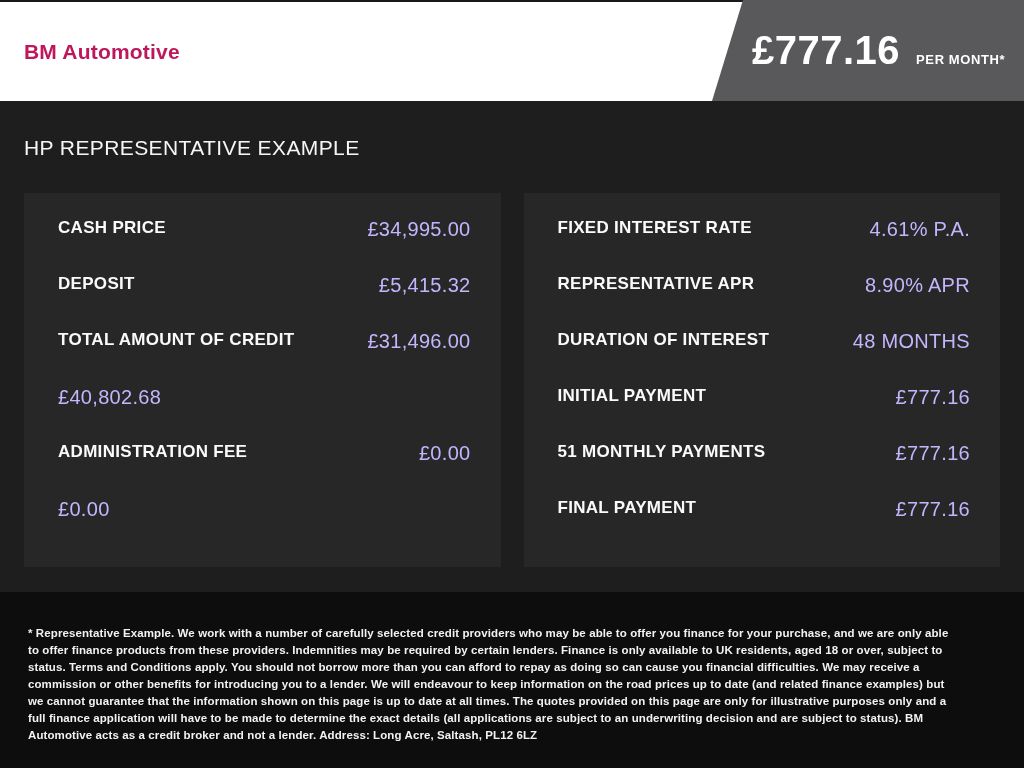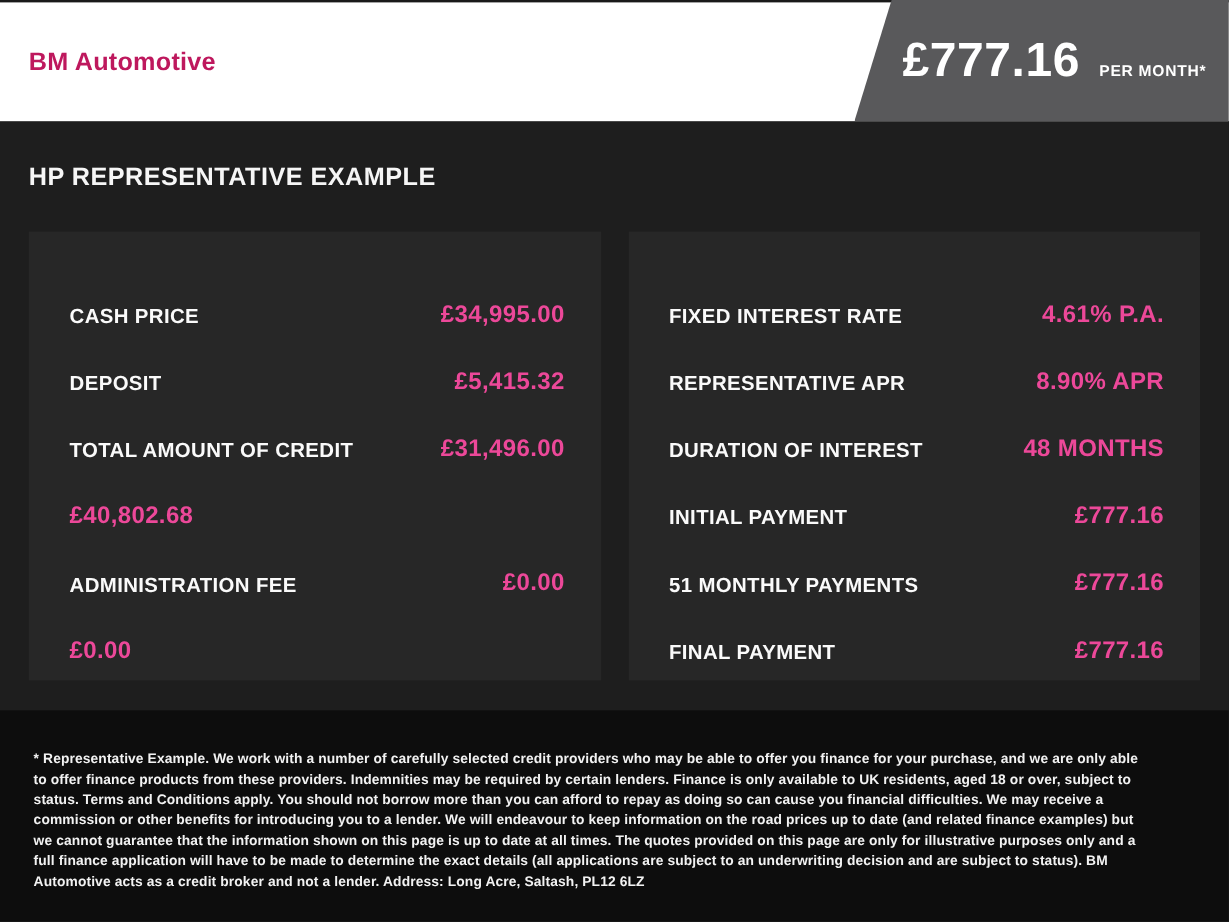--- a/index.html
+++ b/index.html
@@ -53,53 +53,53 @@
 
   
   .main {
     background: #1e1e1e;
     flex: 0 0 auto;
     height: 491px;
     box-sizing: border-box;
   }
   .section-title {
     color: #f6f6f6;
-    font-size: 21px; font-weight: bold;
+    font-size: 21px; font-weight: normal;
     letter-spacing: 0.4px;
     margin: 0;
     padding: 34px 0 0 24px;
     line-height: 26px;
   }
   .panels {
     display: flex;
     margin: 32px 24px 0 24px;
     gap: 23px;
   }
   .panel {
     background: #272727;
     width: 477px;
     height: 374px;
     box-sizing: border-box;
     padding: 25px 30px 0 34px;
   }
   .row {
     height: 56px;
     display: flex;
-    align-items: flex-end;
+    align-items: flex-start;
     justify-content: space-between;
   }
   .row .label {
     color: #fafafa;
     font-size: 17px; font-weight: bold;
     letter-spacing: 0.3px;
     white-space: nowrap;
   }
   .row .value {
-    color: #ec4899;
-    font-size: 20px; font-weight: bold;
+    color: #c4b5fd;
+    font-size: 20px; font-weight: normal;
     letter-spacing: 0.3px;
     white-space: nowrap;
     text-align: right;
   }
 
   
   .footer {
     background: #0d0d0d;
     flex: 1 1 auto;
     box-sizing: border-box;

